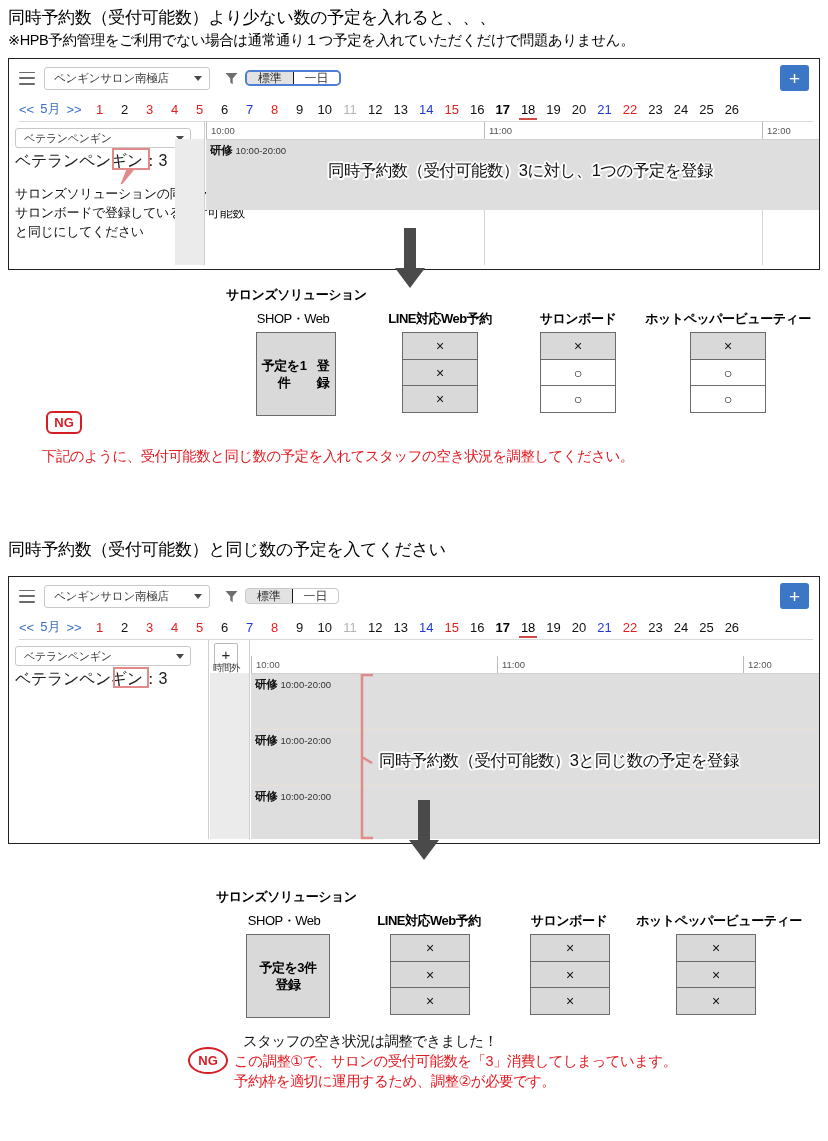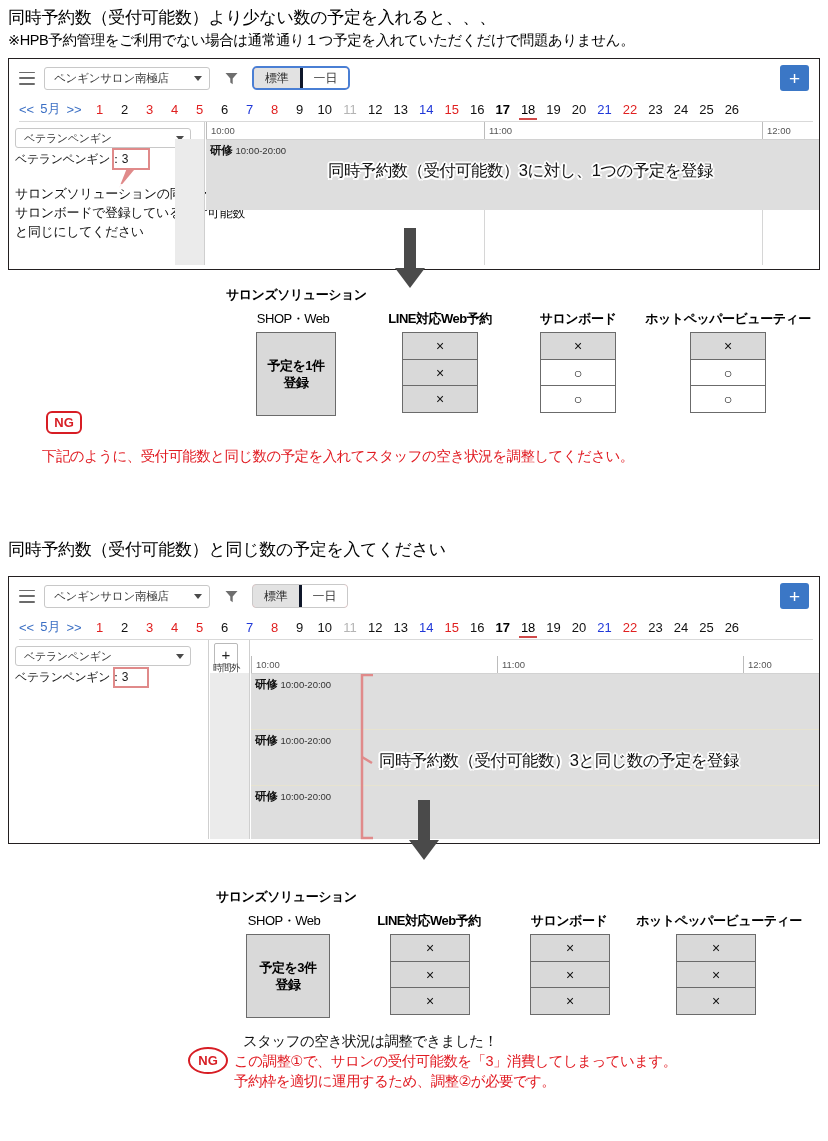--- a/index.html
+++ b/index.html
@@ -41,30 +41,30 @@
   .store-select{
     width:166px;height:23px;border:1px solid #c8c8c8;border-radius:3px;
     background:#fff;display:flex;align-items:center;justify-content:space-between;
     padding:0 7px 0 9px;box-sizing:border-box;font-size:11.5px;color:#3b3b3b;
     letter-spacing:-0.2px;cursor:pointer;
   }
   .caret{width:0;height:0;border-left:4.5px solid transparent;
     border-right:4.5px solid transparent;border-top:5.5px solid #4a4a4a;}
   .funnel{margin-left:14px;cursor:pointer;display:block;}
   .seg{
-    margin-left:13px;display:flex;border:1px solid #c9c9c9;border-radius:4px;
-    overflow:hidden;height:24px;box-sizing:border-box;background:#fca5a5;
+    margin-left:6px;display:flex;border:1px solid #c9c9c9;border-radius:4px;
+    overflow:hidden;height:16px;box-sizing:border-box;background:#fca5a5;
   }
   .seg > div{
     display:flex;align-items:center;justify-content:center;
     font-size:12px;color:#2f2f2f;letter-spacing:-0.2px;cursor:pointer;
     padding:0 11px;box-sizing:border-box;
   }
   .seg .on{background:#e2e2e2;}
-  .seg .off{background:#fff;border-left:3px solid #0f172a;}
+  .seg .off{background:#fff;border-left:1px solid #0f172a;}
   .seg.focused{border:2px solid #4a7fd4;border-radius:5px;}
   .seg.focused .on{background:#e2e2e2;}
   .plus-btn{
     position:absolute;right:10px;top:6px;width:29px;height:26px;
     background:#3b77c6;border-radius:3px;color:#fff;font-size:19px;
     display:flex;align-items:center;justify-content:center;cursor:pointer;
     line-height:1;font-weight:400;
   }
 
   
@@ -94,21 +94,21 @@
   .cal-body{position:relative;background:#fff;}
   .col-left{position:absolute;left:0;top:0;bottom:0;border-right:1px solid #cfcfcf;box-sizing:border-box;}
   .staff-select{
     position:absolute;left:6px;top:6px;width:176px;height:20px;
     border:1px solid #c8c8c8;border-radius:3px;background:#fff;
     display:flex;align-items:center;justify-content:space-between;
     padding:0 6px 0 8px;box-sizing:border-box;font-size:11px;color:#3b3b3b;
     letter-spacing:-0.3px;cursor:pointer;
   }
   .staff-row{
-    position:absolute;left:6px;font-size:12px;color:#1a1a1a;
+    position:absolute;left:6px;font-size:16px;color:#1a1a1a;
     letter-spacing:-0.4px;white-space:nowrap;
   }
   .cap-box{
     position:absolute;border:2.5px solid #e08a8a;box-sizing:border-box;
     background:transparent;pointer-events:none;
   }
   .cap-stem{position:absolute;pointer-events:none;}
   .note{
     position:absolute;font-size:13px;line-height:19px;color:#111;
     letter-spacing:-0.4px;white-space:nowrap;background:rgba(255,255,255,0.85);
@@ -306,21 +306,21 @@
   </svg>
 
   <div class="diag" style="left:0;top:286px;width:828px;height:130px;">
     <div class="diag-title" style="left:226px;top:0px;">サロンズソリューション</div>
 
     <div class="colh thin" style="left:232px;top:24px;width:122px;">SHOP・Web</div>
     <div class="colh bold" style="left:370px;top:24px;width:140px;">LINE対応Web予約</div>
     <div class="colh bold" style="left:516px;top:24px;width:124px;">サロンボード</div>
     <div class="colh bold" style="left:632px;top:24px;width:192px;">ホットペッパービューティー</div>
 
-    <div class="bigbox" style="left:256px;top:46px;width:80px;height:84px;flex-direction:column;">
+    <div class="bigbox" style="left:256px;top:46px;width:80px;height:84px;flex-direction:row;">
       <span>予定を1件</span>
       <span>登録</span>
     </div>
 
     <div class="stack" style="left:402px;top:46px;width:76px;">
       <div class="cell x" style="height:28px;">×</div>
       <div class="cell x" style="height:28px;">×</div>
       <div class="cell x" style="height:28px;">×</div>
     </div>
 

